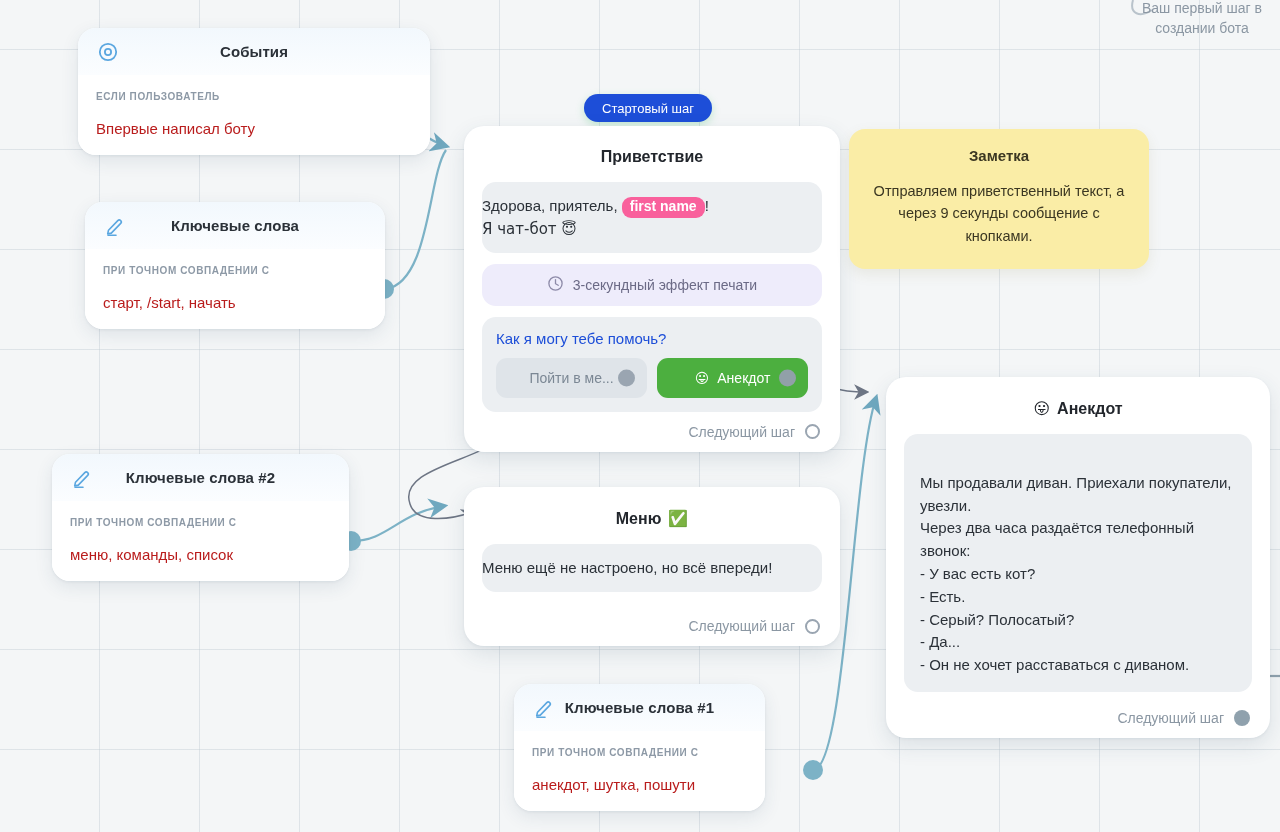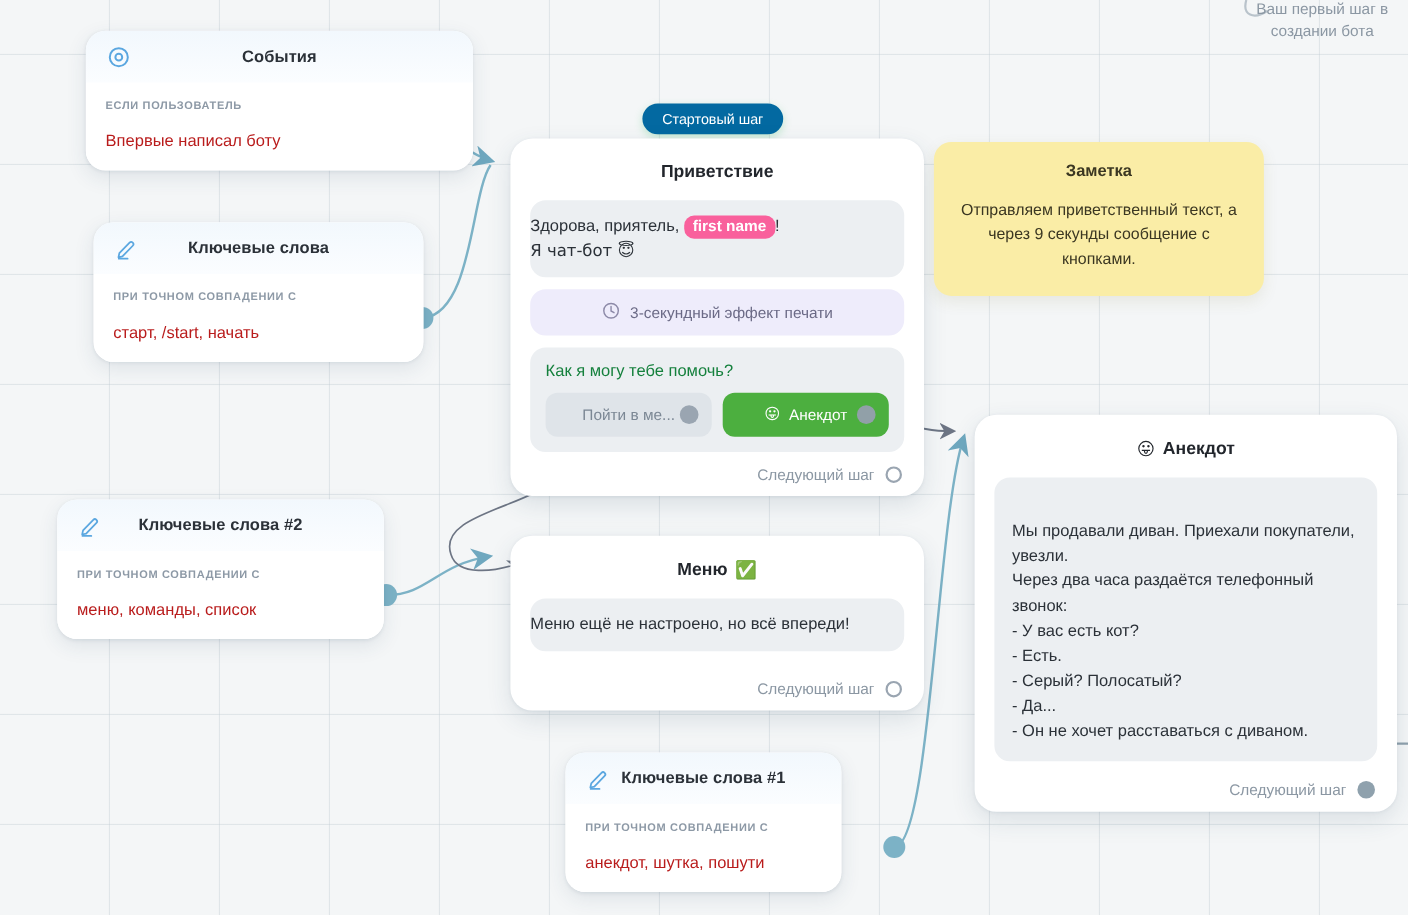--- a/index.html
+++ b/index.html
@@ -58,21 +58,21 @@
     background:#eceff2;border-radius:14px;padding:13px 0;
     font-size:15px;color:#2b3138;line-height:1.48;
   }
   .bubble.joke{background:#eceff2;border-radius:14px;padding:15px 16px;line-height:1.52;}
   .delay{
     margin-top:11px;background:#eeecfb;border-radius:14px;height:42px;
     display:flex;align-items:center;justify-content:center;gap:9px;
     font-size:14px;color:#6b6a86;
   }
   .qblock{margin-top:11px;background:#eceff2;border-radius:14px;padding:13px 14px 14px 14px;}
-  .qtext{font-size:15px;color:#15803d;}
+  .qtext{font-size:15px;color:#1d4ed8;}
   .btnrow{display:flex;gap:10px;margin-top:11px;}
   .qbtn{
     flex:1;height:40px;border-radius:11px;display:flex;align-items:center;
     justify-content:center;gap:8px;font-size:14px;position:relative;
   }
   .qbtn.gray{background:#dfe4e9;color:#7b8794;}
   .qbtn.green{background:#4caf3f;color:#ffffff;font-weight:normal;}
   .qbtn .knob{
     position:absolute;right:12px;top:50%;transform:translateY(-50%);
     width:17px;height:17px;border-radius:50%;background:#9aa5b1;
@@ -80,21 +80,21 @@
   .qbtn.green .knob{background:#91a0a8;}
   .nextstep{
     display:flex;align-items:center;justify-content:flex-end;gap:10px;
     margin-top:12px;padding-right:2px;font-size:14px;color:#8b97a3;
   }
   .ring{width:15px;height:15px;border-radius:50%;border:2px solid #9aa5b1;background:#fff;box-sizing:border-box;}
   .dotfill{width:16px;height:16px;border-radius:50%;background:#8fa1ad;}
 
   
   .startpill{
-    background:#0369a1;color:#fff;border-radius:16px;height:28px;
+    background:#1d4ed8;color:#fff;border-radius:16px;height:28px;
     display:flex;align-items:center;justify-content:center;
     font-size:13px;padding:0 18px;
     box-shadow:0 3px 8px rgba(62,193,107,.28);
   }
   
   .note{
     background:#faeda6;border-radius:16px;padding:18px 20px 22px 20px;
     box-shadow:0 5px 14px rgba(120,110,40,.10);
   }
   .note .ntitle{text-align:center;font-size:15px;font-weight:bold;color:#3b3722;margin-bottom:16px;}

